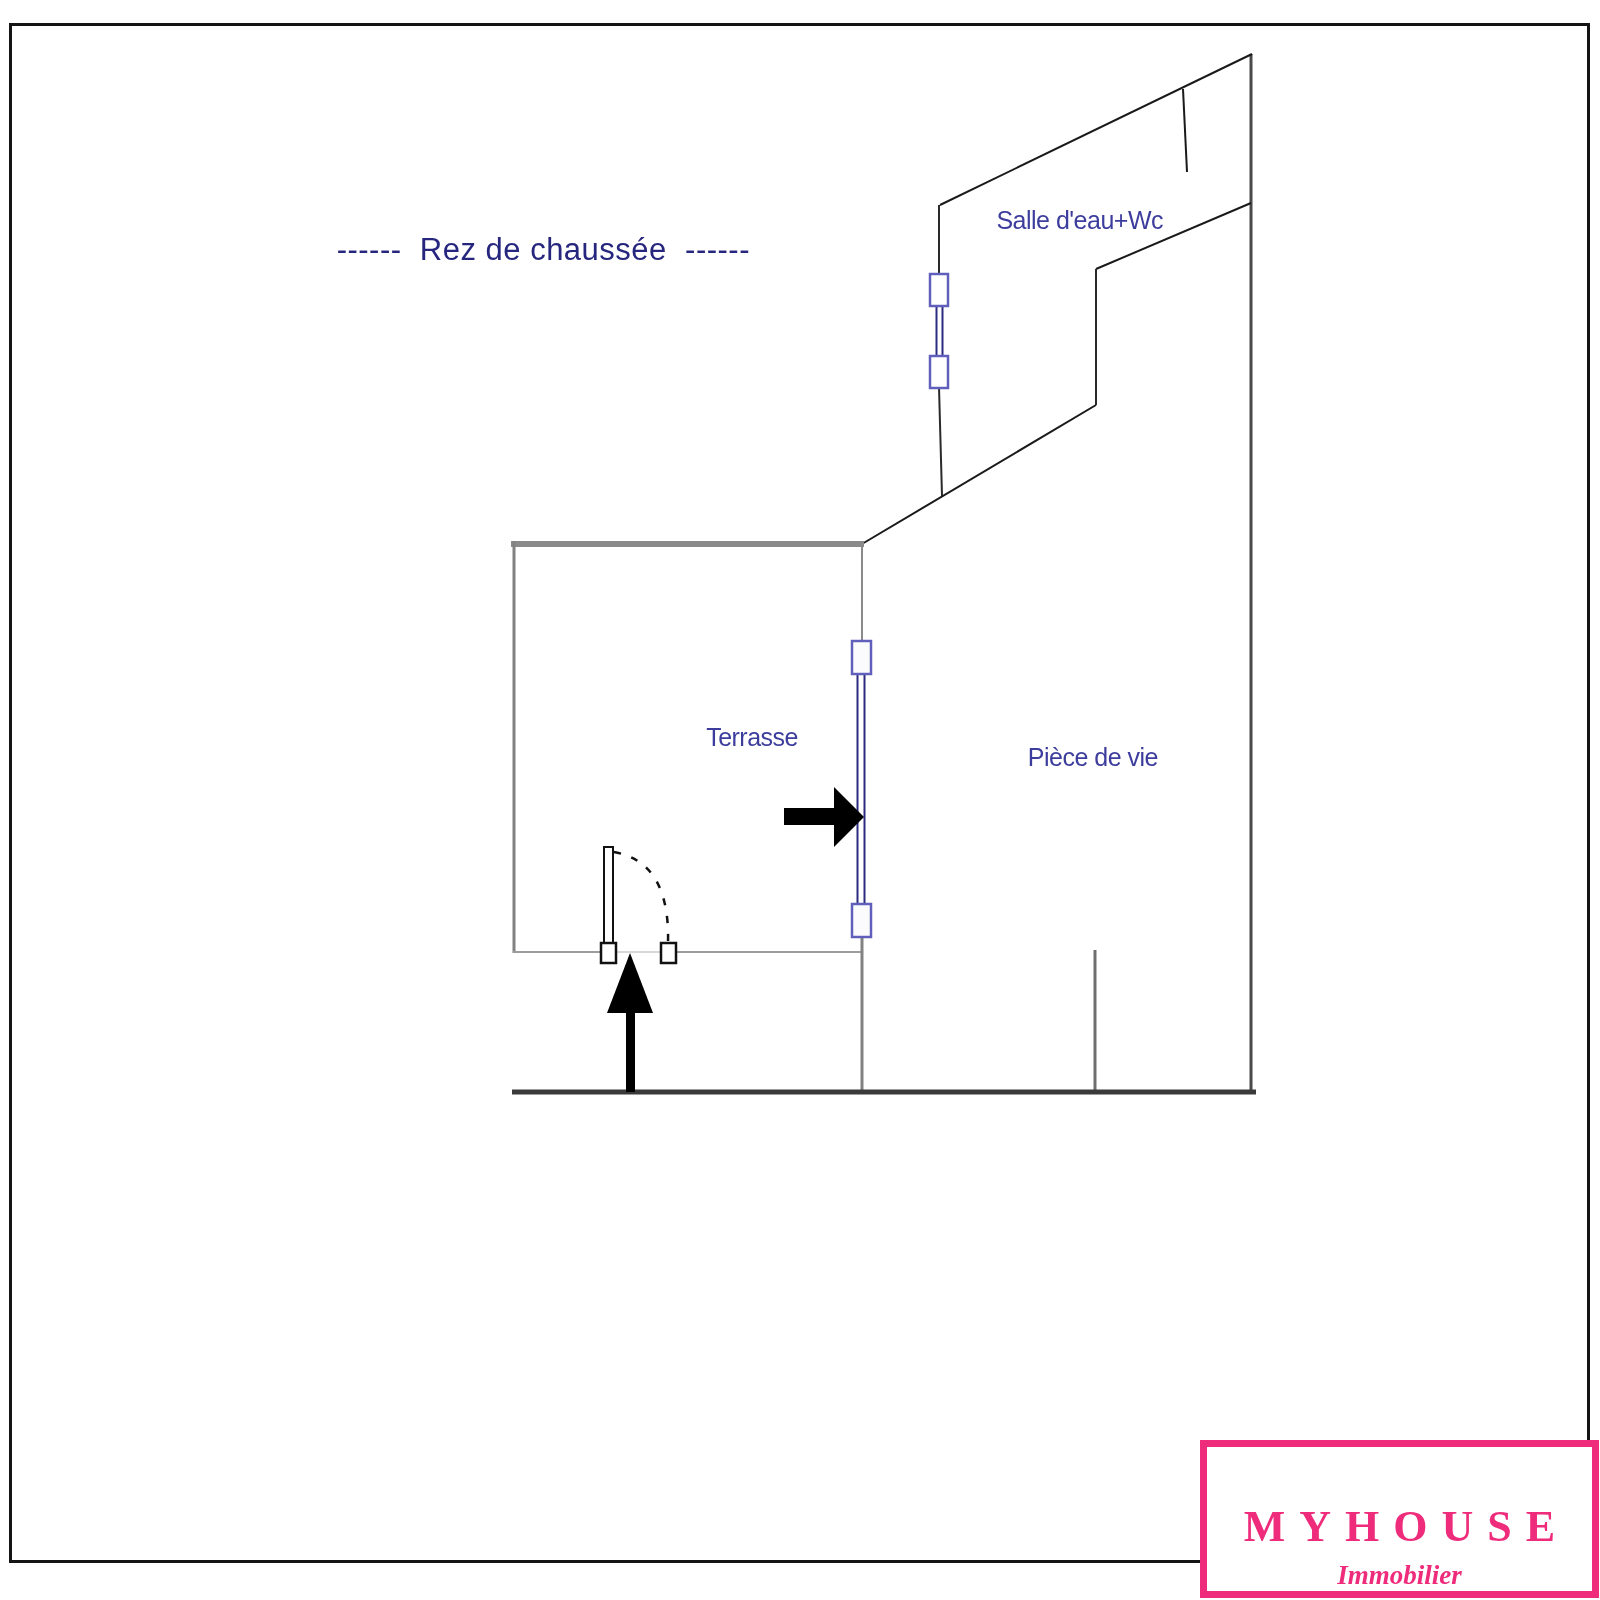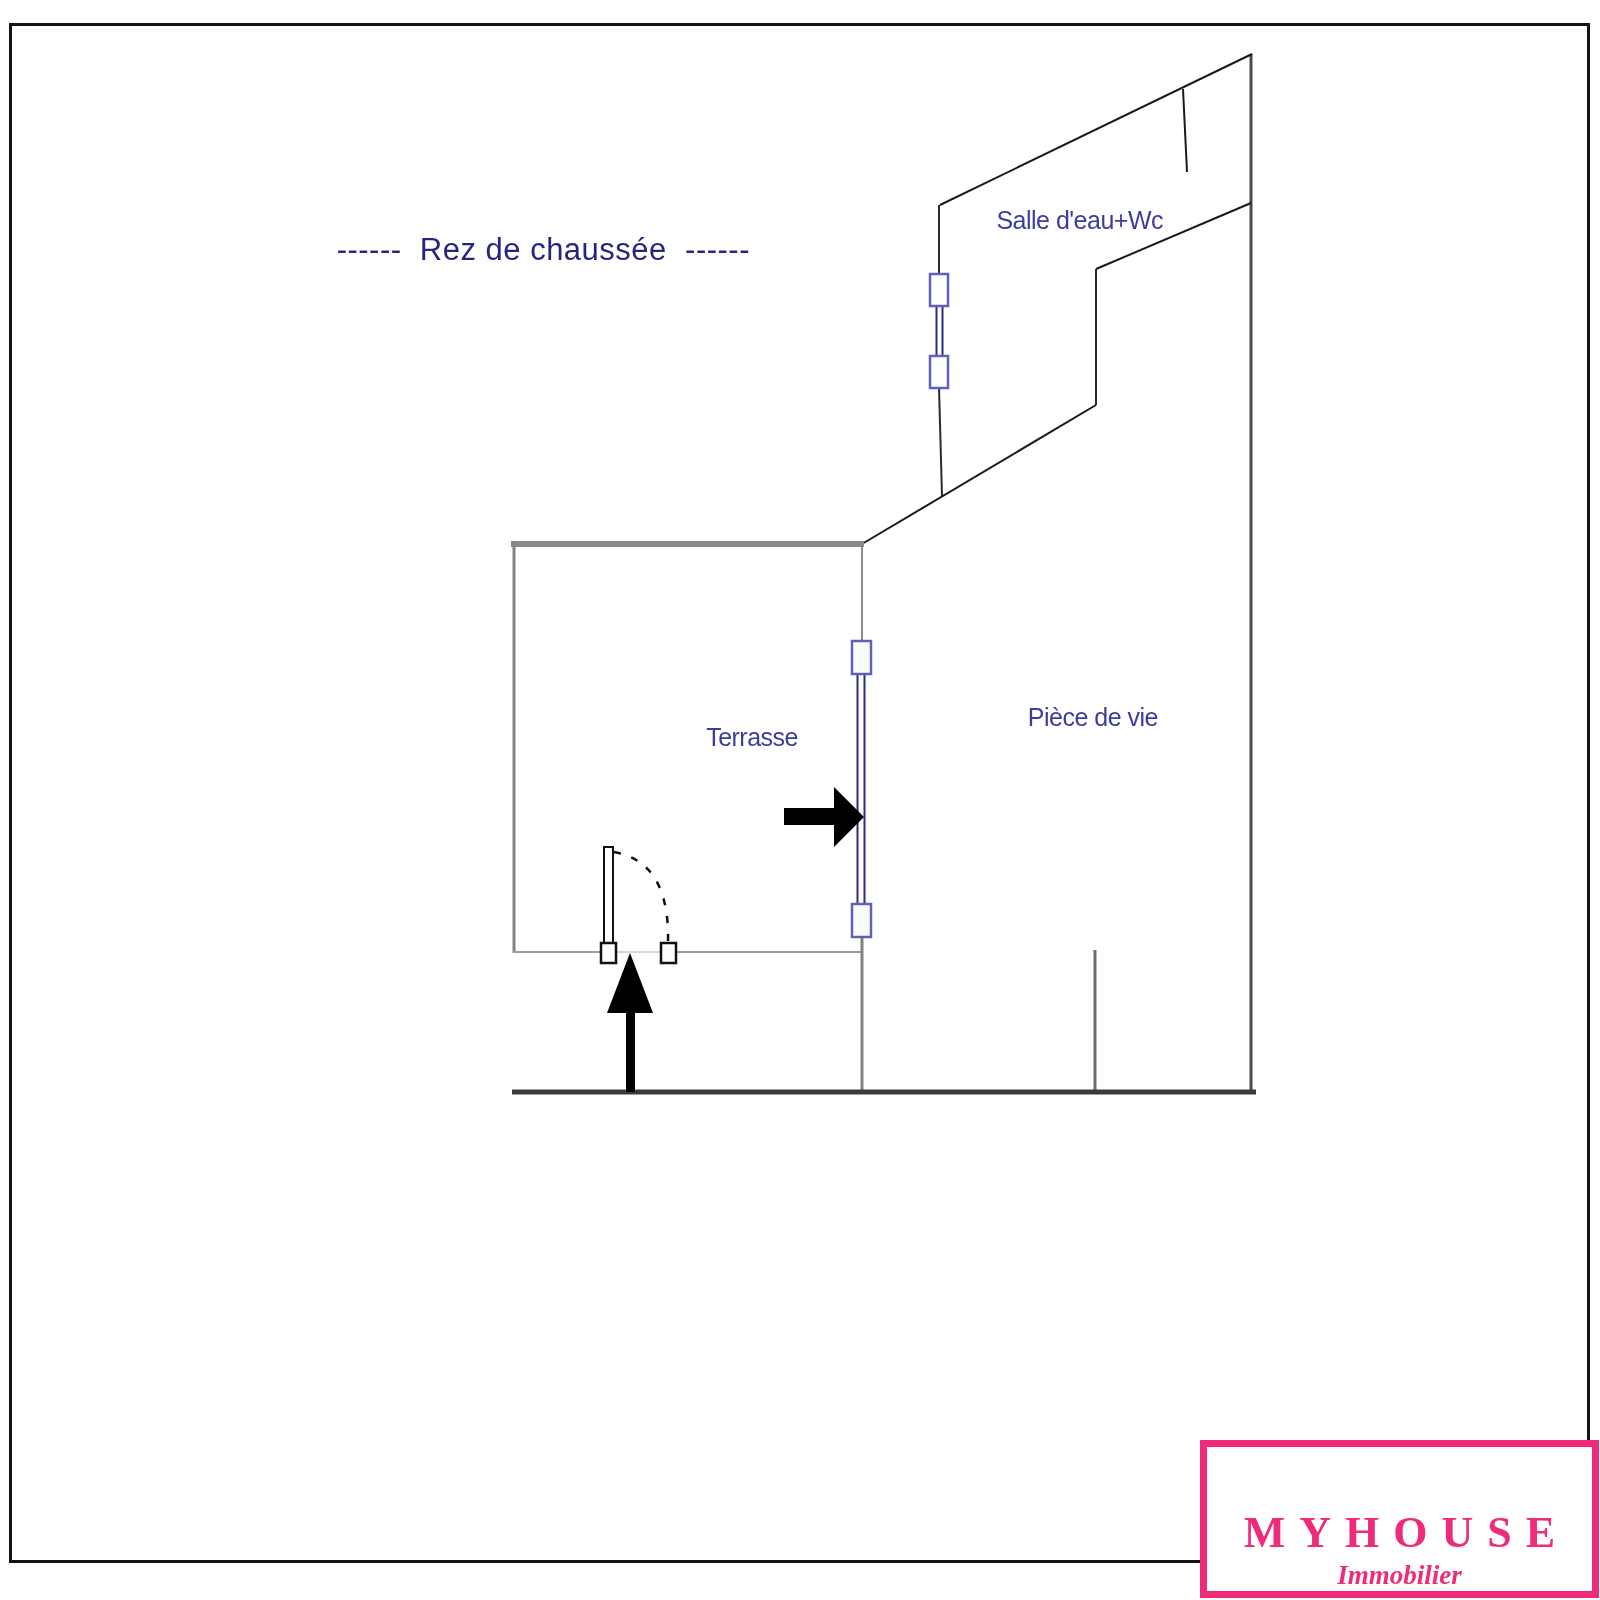--- a/index.html
+++ b/index.html
@@ -12,21 +12,21 @@
        text-align:right;width:220px;line-height:1.1;}
   .title{position:absolute;left:230px;top:232px;width:520px;text-align:right;
          color:#26267e;font-size:31px;letter-spacing:0.5px;white-space:pre;}
   .logo{position:absolute;left:1200px;top:1440px;width:399px;height:158px;
         border:7px solid #ee2c7b;box-sizing:border-box;background:#ffffff;
         display:flex;flex-direction:column;align-items:center;justify-content:flex-end;
         z-index:5;}
   .logo-name{font-family:"Liberation Serif",serif;font-weight:bold;color:#ee2c7b;
              font-size:44px;letter-spacing:14px;padding-left:14px;line-height:1;}
   .logo-tagline{font-family:"Liberation Serif",serif;font-style:italic;font-weight:bold;
-                color:#ee2c7b;font-size:27px;line-height:1.1;margin-top:6px;}
+                color:#ee2c7b;font-size:27px;line-height:1.1;margin-top:12px;}
 </style>
 </head>
 <body>
 
 <div id="canvas">
 
   <div class="frame"></div>
 
   <div class="title">------  Rez de chaussée  ------</div>
 
@@ -77,20 +77,20 @@
       <polygon points="630,953 607,1013 653,1013"></polygon>
     </g>
     <g fill="#000000">
       <rect x="784" y="808" width="52" height="17"></rect>
       <polygon points="864,817 834,787 834,847"></polygon>
     </g>
   </svg>
 
   <div class="lbl" style="left:943px;top:207px;">Salle d'eau+Wc</div>
   <div class="lbl" style="left:578px;top:724px;">Terrasse</div>
-  <div class="lbl" style="left:938px;top:704px;">Pièce de vie</div>
+  <div class="lbl" style="left:938px;top:744px;">Pièce de vie</div>
 
   <div class="logo">
     <div class="logo-name">MYHOUSE</div>
     <div class="logo-tagline">Immobilier</div>
   </div>
 
 </div>
 
 </body></html>

